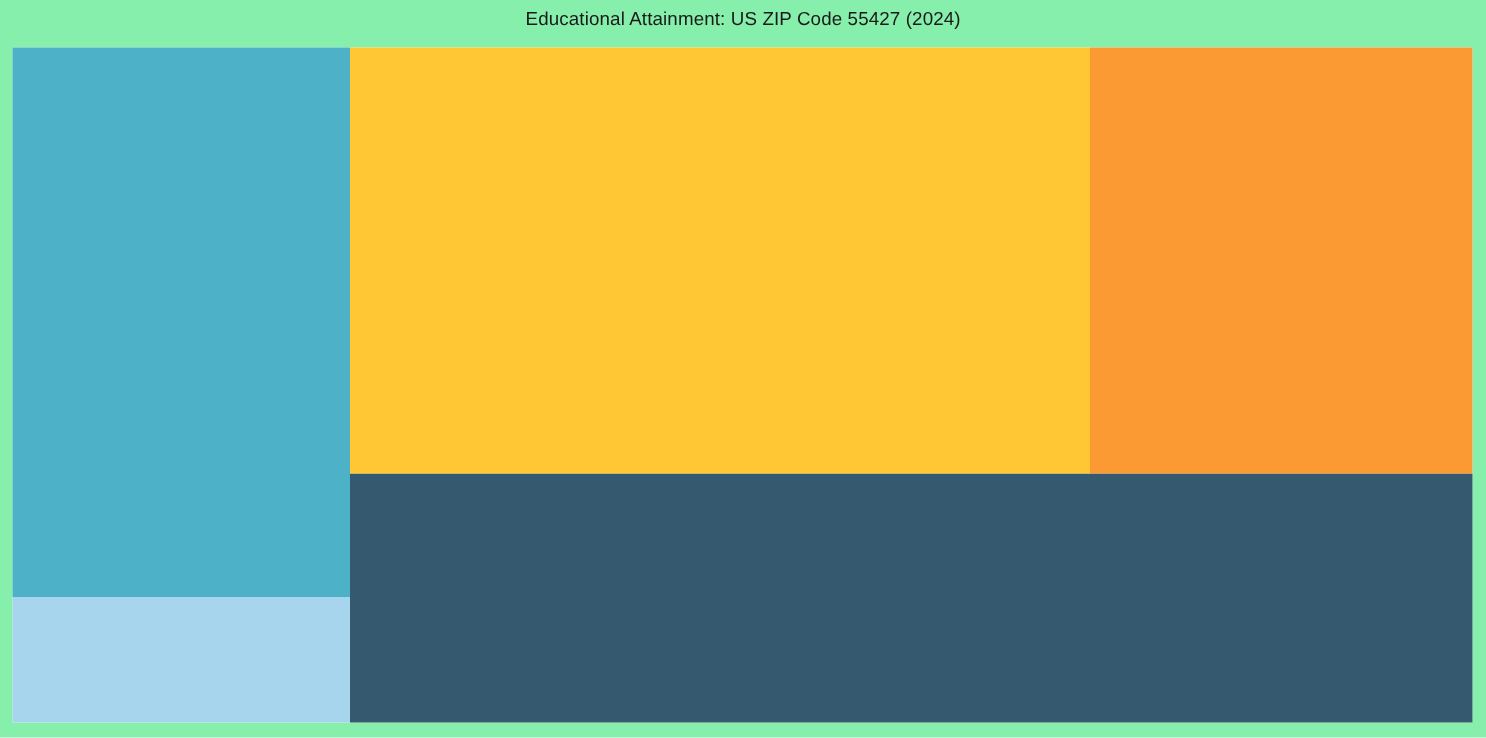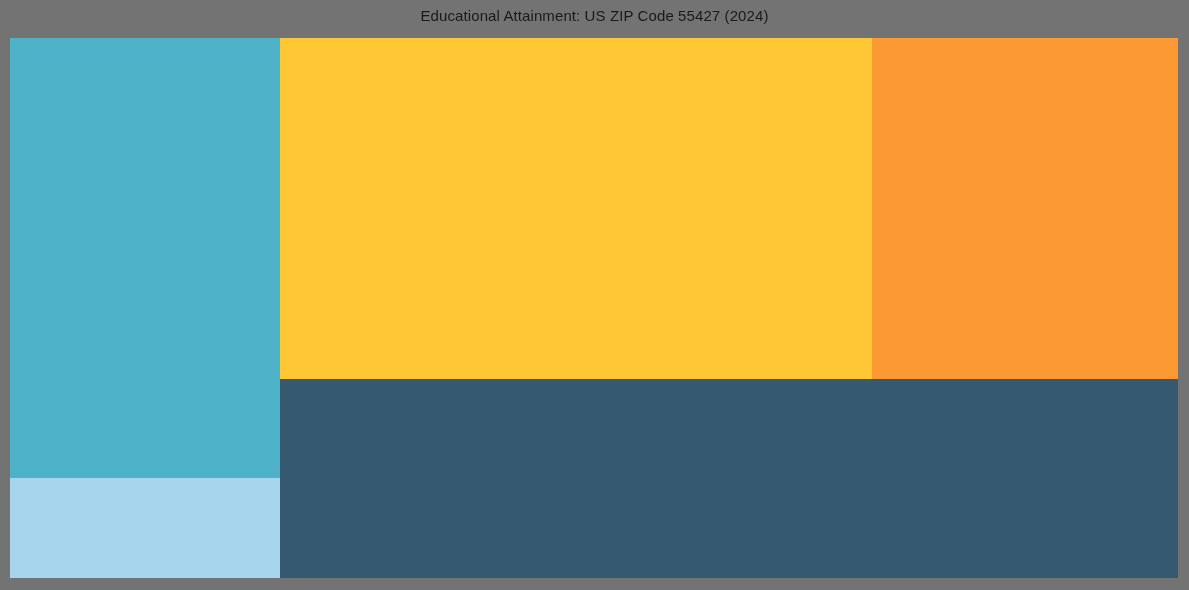--- a/index.html
+++ b/index.html
@@ -73,21 +73,21 @@
     position: absolute;
     left: 23.1164%;
     width: 76.8836%;
     top: 63.1481%;
     height: 36.8519%;
   }
 </style>
 </head>
 <body>
 
-<div id="figure" style="background: #737373;">
+<div id="figure" style="background: #86efac;">
 
   <div id="chart-title" style="color: rgb(26, 26, 26);">Educational Attainment: US ZIP Code 55427 (2024)</div>
 
   <div id="plot-area" style="background: rgb(255, 255, 255);">
 
     <div class="mosaic-column" id="column-bachelors">
       <div class="mosaic-tile" id="tile-bachelors-employed" style="background: rgb(77, 177, 200);"></div>
       <div class="mosaic-tile" id="tile-bachelors-other" style="background: rgb(166, 213, 237);"></div>
     </div>
 

